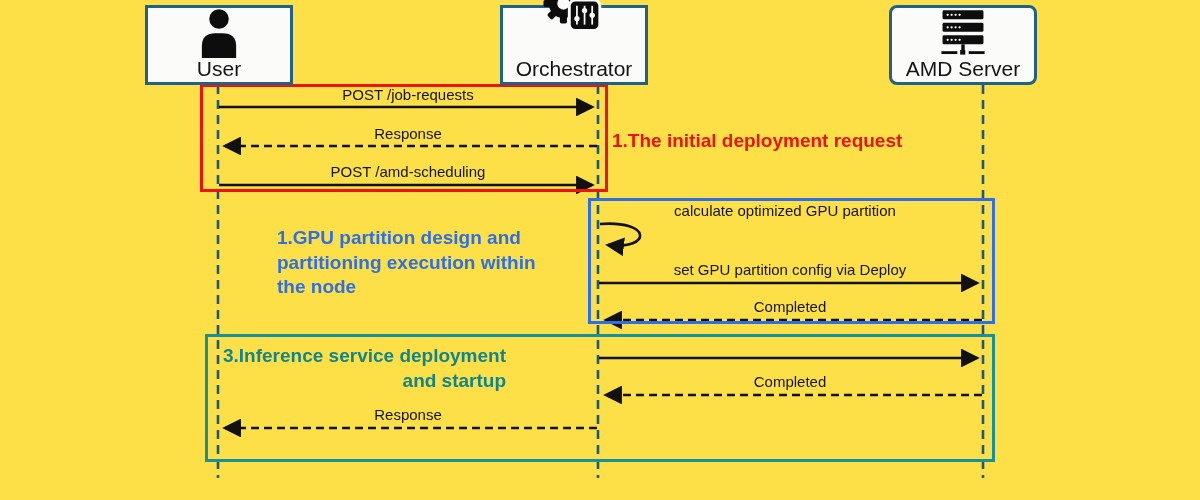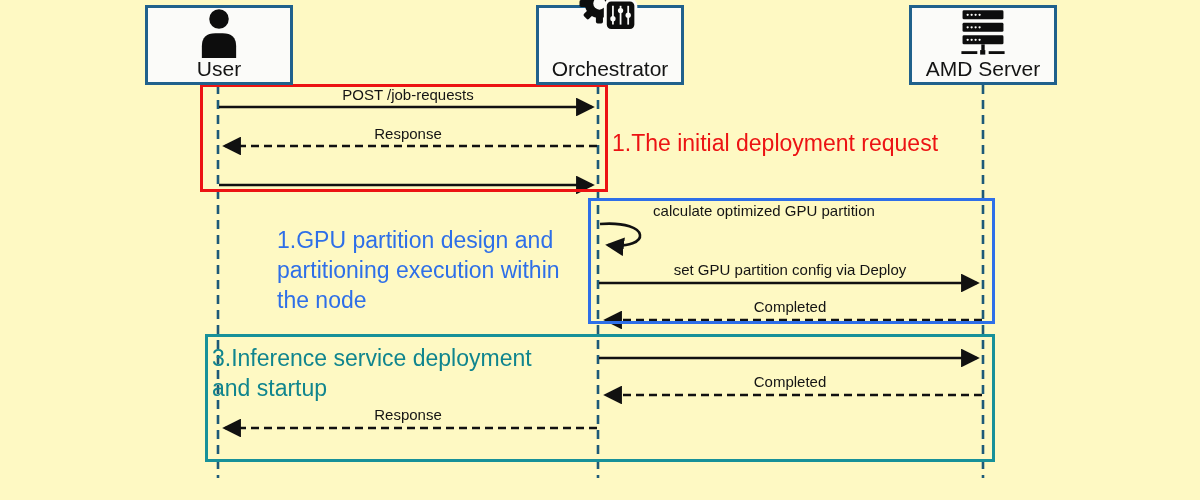--- a/index.html
+++ b/index.html
@@ -1,38 +1,38 @@
 <!DOCTYPE html>
 <html><head>
 <meta charset="utf-8">
 <style>
   html,body{margin:0;padding:0;background:#e9e9e7;}
   #stage{
     position:relative;width:1200px;height:500px;margin:0 auto;
-    background:#fef9c3;overflow:hidden;
+    background:#fde047;overflow:hidden;
     font-family:"Liberation Sans", sans-serif;
   }
   
   .actor{
     position:absolute;top:5px;height:80px;width:148px;
     border:3px solid #20618c;background:#fbfbf9;box-sizing:border-box;
     display:flex;flex-direction:column;align-items:center;justify-content:flex-end;
   }
   .actor .icon{flex:1 1 auto;display:flex;align-items:center;justify-content:center;width:100%;padding-top:2px;}
   .actor .actor-label{font-size:21px;color:#141414;line-height:1;padding-bottom:3px;white-space:nowrap;}
   
   .group-box{position:absolute;box-sizing:border-box;background:transparent;}
   .gb-red{left:200px;top:84px;width:408px;height:108px;border:3px solid #ec1313;}
   .gb-blue{left:588px;top:198px;width:407px;height:126px;border:3px solid #2e6fe8;}
   .gb-teal{left:205px;top:334px;width:790px;height:128px;border:3px solid #179199;}
   
-  .group-label{position:absolute;font-weight:normal;font-size:23px;line-height:1.3;white-space:pre-line;}
+  .group-label{position:absolute;font-weight:bold;font-size:19px;line-height:1.3;white-space:pre-line;}
   .gl-red{left:612px;top:129px;color:#ec1313;}
   .gl-blue{left:277px;top:226px;color:#2e6fe8;}
-  .gl-teal{left:212px;top:344px;color:#10858e;}
+  .gl-teal{left:223px;top:344px;color:#10858e;text-align:right;}
   
   .msg-label{
     position:absolute;transform:translateX(-50%);
     font-size:15px;color:#141414;white-space:nowrap;line-height:1;
   }
   
   #lines{position:absolute;left:0;top:0;width:1200px;height:500px;}
 </style>
 </head>
 <body>
@@ -70,21 +70,21 @@
   <div class="actor" style="left:145px;">
     <span class="icon">
       <svg width="82" height="52" viewBox="0 0 100 88">
         <circle cx="50" cy="22" r="16.5" fill="#0d0d0d"></circle>
         <path d="M21 88 L21 68 Q21 46 44 46 L56 46 Q79 46 79 68 L79 88 Z" fill="#0d0d0d"></path>
       </svg>
     </span>
     <span class="actor-label">User</span>
   </div>
 
-  <div class="actor" style="left:536px;gap:24px;">
+  <div class="actor" style="left:500px;gap:24px;">
     <span class="icon">
       <svg width="96" height="54" viewBox="0 0 128 92">
         <g transform="translate(46,40)" fill="#0d0d0d">
           <g>
             <rect x="-6" y="-34" width="12" height="14" rx="3"></rect>
             <rect x="-6" y="20" width="12" height="14" rx="3"></rect>
             <rect x="-34" y="-6" width="14" height="12" rx="3"></rect>
             <rect x="20" y="-6" width="14" height="12" rx="3"></rect>
             <rect x="-6" y="-34" width="12" height="14" rx="3" transform="rotate(45)"></rect>
             <rect x="-6" y="20" width="12" height="14" rx="3" transform="rotate(45)"></rect>
@@ -99,21 +99,21 @@
         <line x1="82" y1="44" x2="82" y2="76" stroke="#fbfbf9" stroke-width="3"></line>
         <line x1="95" y1="44" x2="95" y2="76" stroke="#fbfbf9" stroke-width="3"></line>
         <circle cx="69" cy="66" r="4.5" fill="#fbfbf9"></circle>
         <circle cx="82" cy="52" r="4.5" fill="#fbfbf9"></circle>
         <circle cx="95" cy="60" r="4.5" fill="#fbfbf9"></circle>
       </svg>
     </span>
     <span class="actor-label">Orchestrator</span>
   </div>
 
-  <div class="actor" style="left:909px;">
+  <div class="actor" style="left:889px;border-radius:8px;">
     <span class="icon">
       <svg width="92" height="50" viewBox="0 0 120 88">
         <rect x="24" y="4" width="72" height="16" rx="2.5" fill="#0d0d0d"></rect>
         <rect x="24" y="26" width="72" height="16" rx="2.5" fill="#0d0d0d"></rect>
         <rect x="24" y="48" width="72" height="16" rx="2.5" fill="#0d0d0d"></rect>
         <g fill="#fbfbf9">
           <circle cx="33" cy="12" r="2"></circle>
             <circle cx="40" cy="12" r="2"></circle>
             <circle cx="47" cy="12" r="2"></circle>
             <circle cx="54" cy="12" r="2"></circle>
@@ -137,19 +137,20 @@
 
   <div class="group-label gl-red">1.The initial deployment request</div>
   <div class="group-label gl-blue">1.GPU partition design and
 partitioning execution within
 the node</div>
   <div class="group-label gl-teal">3.Inference service deployment
 and startup</div>
 
   <div class="msg-label" style="left:408px;top:87px;">POST /job-requests</div>
   <div class="msg-label" style="left:408px;top:126px;">Response</div>
-  <div class="msg-label" style="left:764px;top:203px;">calculate optimized GPU partition</div>
+  <div class="msg-label" style="left:408px;top:164px;">POST /amd-scheduling</div>
+  <div class="msg-label" style="left:785px;top:203px;">calculate optimized GPU partition</div>
   <div class="msg-label" style="left:790px;top:262px;">set GPU partition config via Deploy</div>
   <div class="msg-label" style="left:790px;top:299px;">Completed</div>
   <div class="msg-label" style="left:790px;top:374px;">Completed</div>
   <div class="msg-label" style="left:408px;top:407px;">Response</div>
 
 </div>
 
 </body></html>

